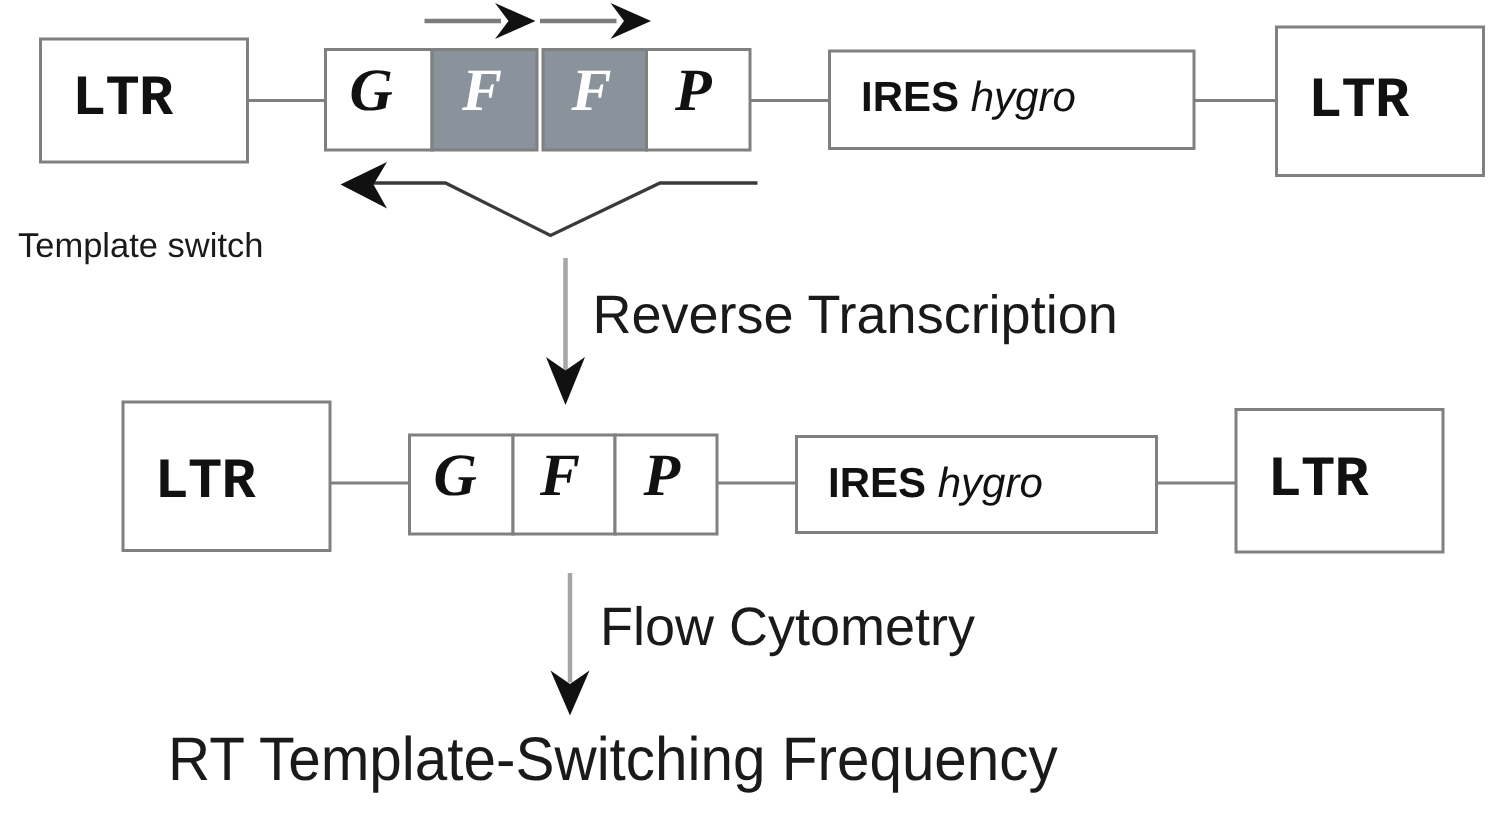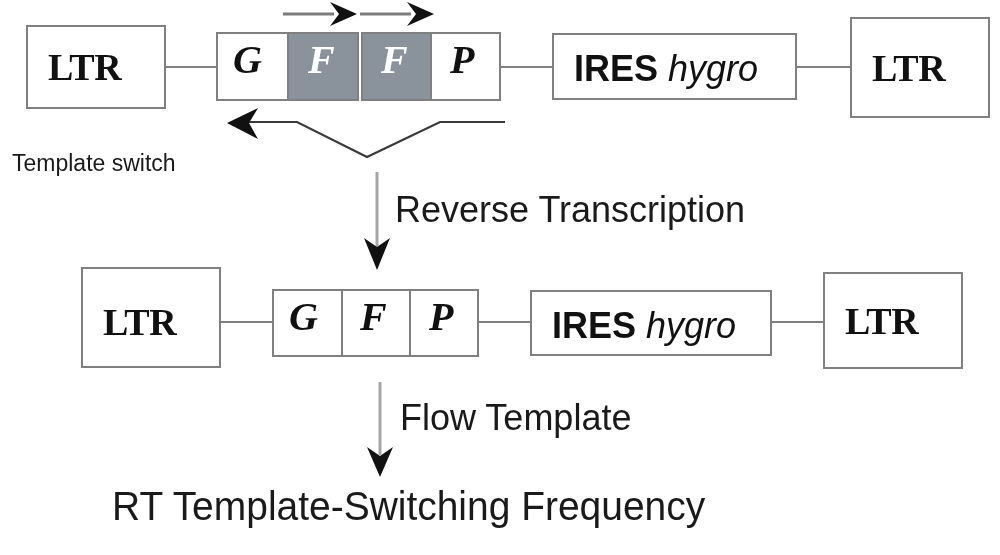--- a/index.html
+++ b/index.html
@@ -52,37 +52,37 @@
   .arrow-head-dark {
     fill: #111111;
   }
   .txt {
     position: absolute;
     white-space: nowrap;
     color: #111111;
     line-height: 1;
   }
   .ltr-label {
-    font-family: Liberation Serif, serif;
+    font-family: Liberation Mono, monospace;
     font-weight: bold;
     font-size: 38px;
     letter-spacing: -0.5px;
   }
   .gene-letter {
     font-family: "Liberation Serif", serif;
     font-weight: bold;
     font-style: italic;
     font-size: 40px;
   }
   .gene-letter-light {
     color: #ffffff;
   }
   .ires-label {
     font-family: "Liberation Sans", sans-serif;
-    font-size: 36px;
+    font-size: 28px;
   }
   .ires-label .ires-bold {
     font-weight: bold;
   }
   .ires-label .hygro-ital {
     font-style: italic;
   }
   .step-label {
     font-family: "Liberation Sans", sans-serif;
     font-size: 36px;
@@ -177,21 +177,21 @@
   <div class="txt ires-label" style="left:574px; top:51px;">
     <span class="ires-bold">IRES</span><span>&nbsp;</span><span class="hygro-ital">hygro</span>
   </div>
 
   <div class="txt ltr-label" style="left:872px; top:49px;">LTR</div>
 
   <div class="txt switch-label" style="left:12px; top:152px;">Template switch</div>
 
   <div class="txt step-label" style="left:395px; top:192px;">Reverse Transcription</div>
 
-  <div class="txt step-label" style="left:400px; top:400px;">Flow Template</div>
+  <div class="txt step-label" style="left:400px; top:400px;">Flow Cytometry</div>
 
   <div class="txt ltr-label" style="left:103px; top:303px;">LTR</div>
 
   <div class="txt gene-letter" style="left:289px; top:297px;">G</div>
   <div class="txt gene-letter" style="left:360px; top:297px;">F</div>
   <div class="txt gene-letter" style="left:429px; top:297px;">P</div>
 
   <div class="txt ires-label" style="left:552px; top:308px;">
     <span class="ires-bold">IRES</span><span>&nbsp;</span><span class="hygro-ital">hygro</span>
   </div>

